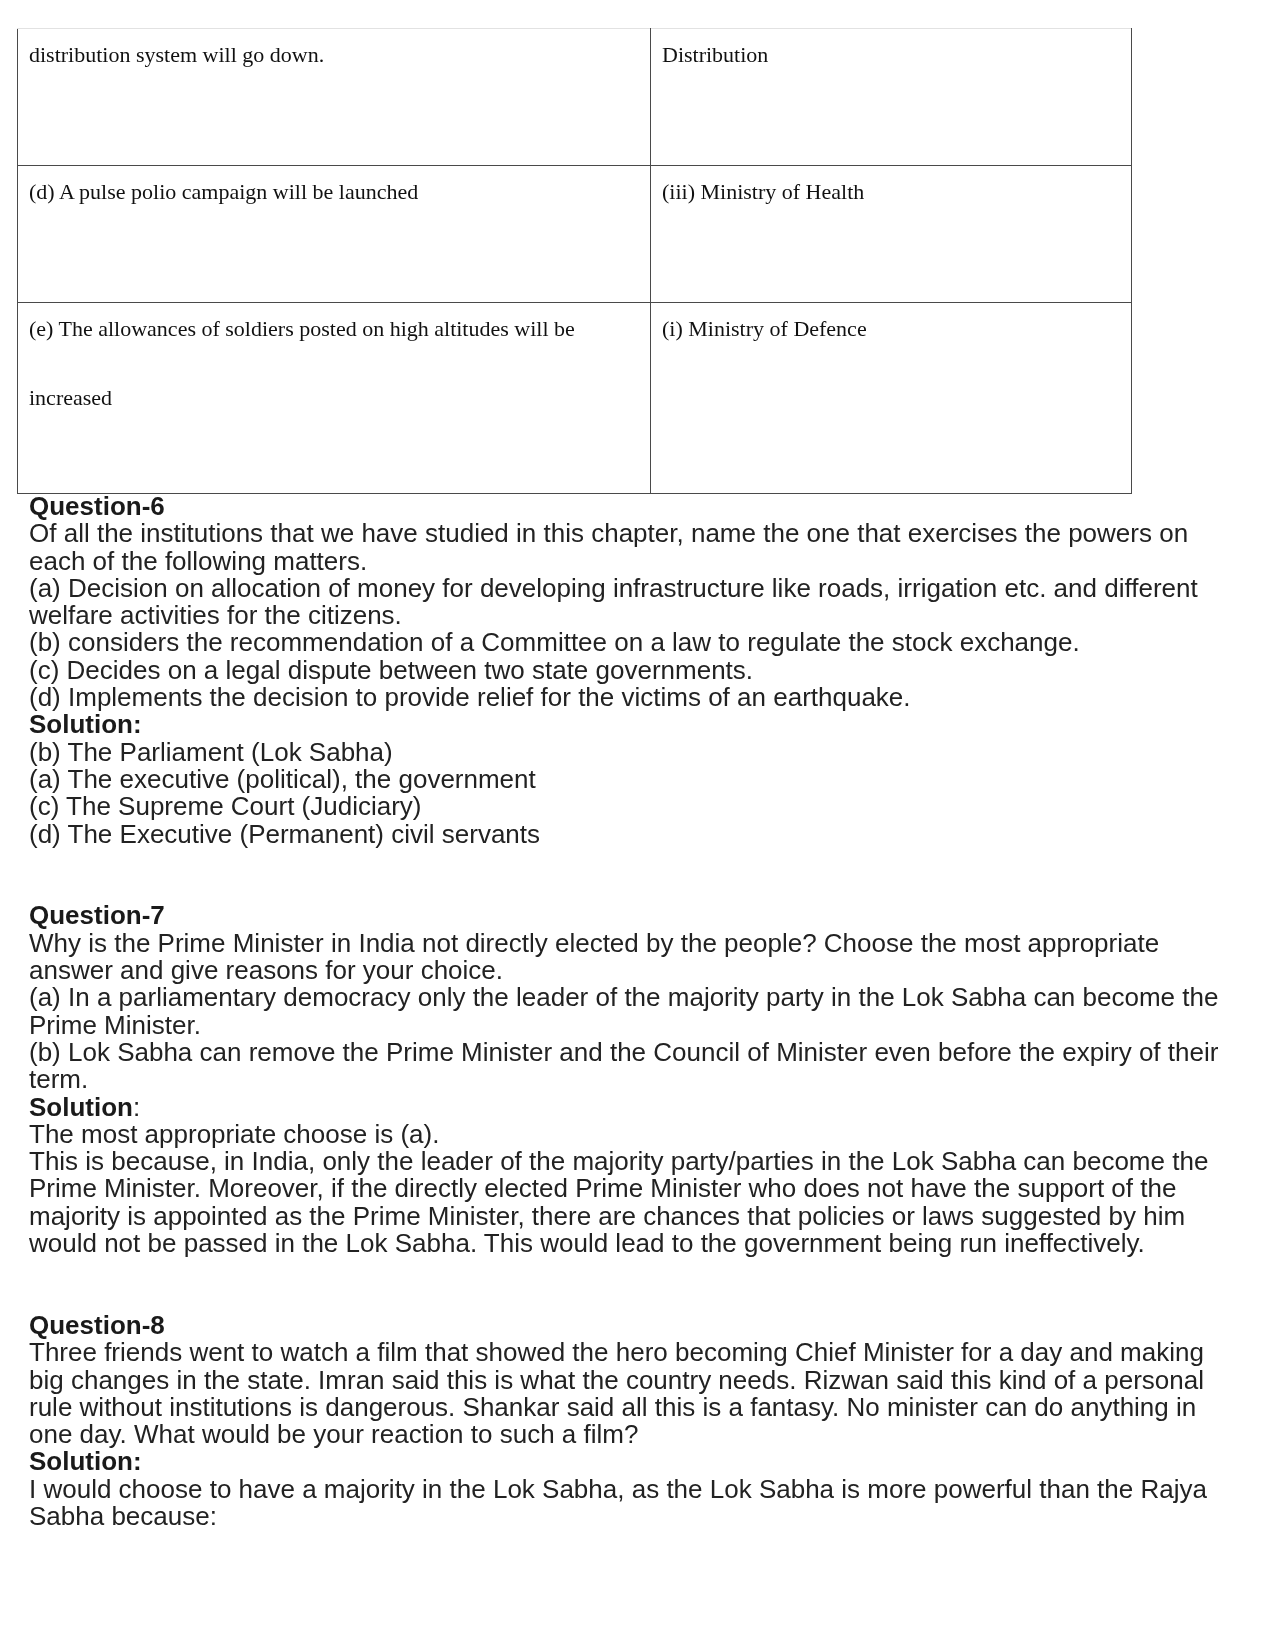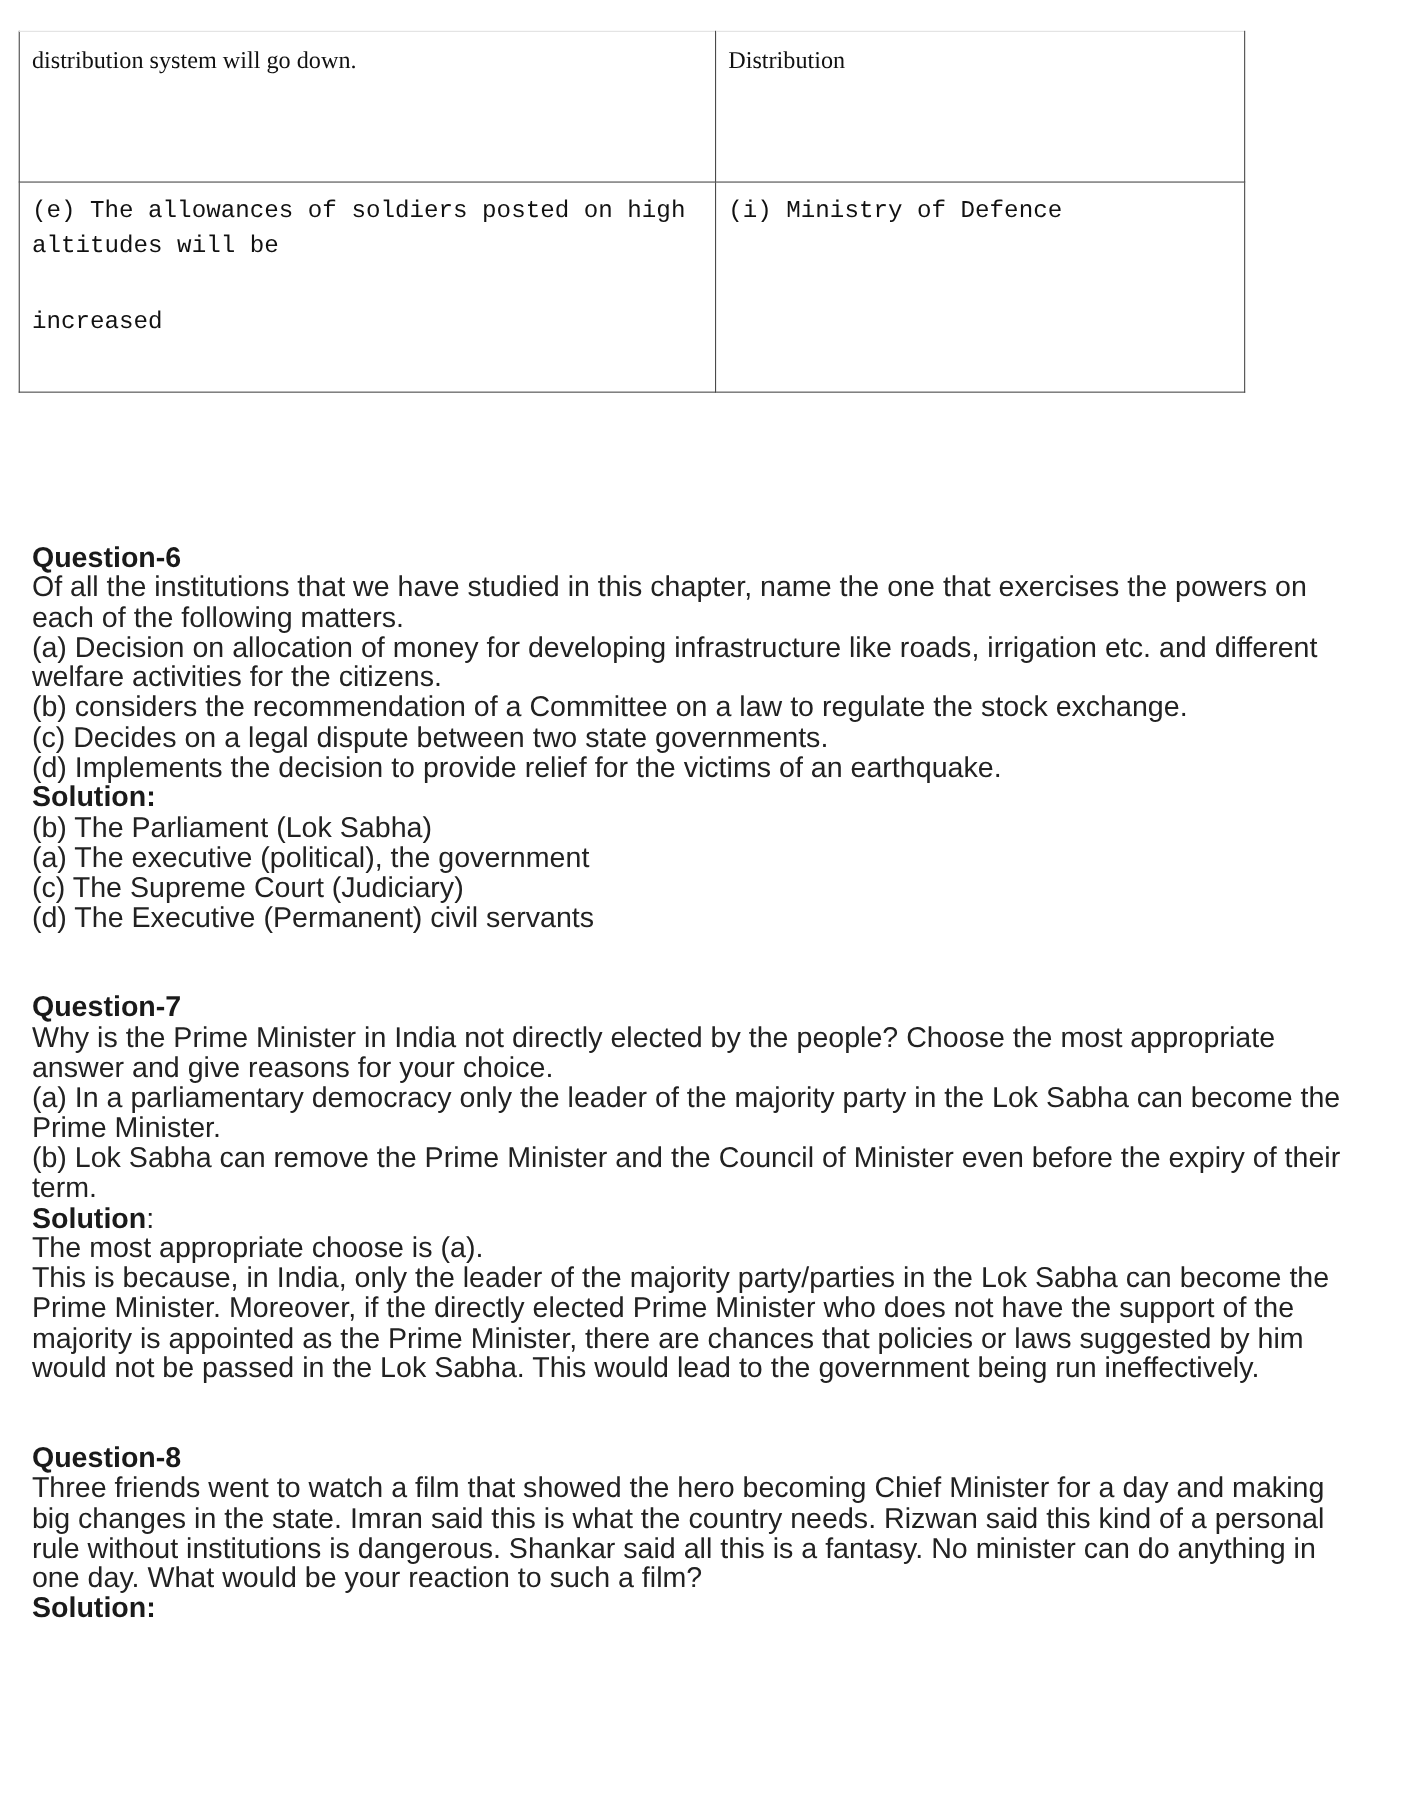--- a/index.html
+++ b/index.html
@@ -29,21 +29,21 @@
       vertical-align: top;
       padding: 10px 11px 0 11px;
       line-height: 55px;
     }
     .match-table tr:first-child td {
       border-top: 1.5px solid #e2e2e2;
     }
     .match-table td.left { width: 610px; }
     .match-table tr.r1 td { height: 126px; margin-top: 36px; }
     .match-table tr.r2 td { height: 126px; }
-    .match-table tr.r3 td { height: 180px; font-family: Liberation Mono, monospace; }
+    .match-table tr.r3 td { height: 180px; }
     .match-table td p { margin: 0; line-height: 32px; padding-top: 0; }
 
     .content {
       position: absolute;
       left: 29px;
       top: 493px;
       width: 1190px;
       font-family: "Liberation Sans", sans-serif;
       font-size: 26px;
       line-height: 27.3px;
@@ -58,20 +58,28 @@
 <body>
 
 <table class="match-table">
   <tbody>
       <tr class="r1">
     <td class="left">
       <p>distribution system will go down.</p>
     </td>
     <td class="right">
       <p>Distribution</p>
+    </td>
+  </tr>
+  <tr class="r2">
+    <td class="left">
+      <p>(d) A pulse polio campaign will be launched</p>
+    </td>
+    <td class="right">
+      <p>(iii) Ministry of Health</p>
     </td>
   </tr>
   <tr class="r3">
     <td class="left">
       <p>(e) The allowances of soldiers posted on high altitudes will be</p>
       <p style="margin-top:37px">increased</p>
     </td>
     <td class="right">
       <p>(i) Ministry of Defence</p>
     </td>
@@ -106,15 +114,16 @@
     <p>The most appropriate choose is (a).</p>
     <p>This is because, in India, only the leader of the majority party/parties in the Lok Sabha can become the Prime Minister. Moreover, if the directly elected Prime Minister who does not have the support of the majority is appointed as the Prime Minister, there are chances that policies or laws suggested by him would not be passed in the Lok Sabha. This would lead to the government being run ineffectively.</p>
   </section>
 
   <div class="gap"></div>
 
   <section>
     <p class="q-title">Question-8</p>
     <p>Three friends went to watch a film that showed the hero becoming Chief Minister for a day and making big changes in the state. Imran said this is what the country needs. Rizwan said this kind of a personal rule without institutions is dangerous. Shankar said all this is a fantasy. No minister can do anything in one day. What would be your reaction to such a film?</p>
     <p class="sol-title"><span>Solution</span><span>:</span></p>
+    <p>I would choose to have a majority in the Lok Sabha, as the Lok Sabha is more powerful than the Rajya Sabha because:</p>
   </section>
 
 </div>
 
 </body></html>

